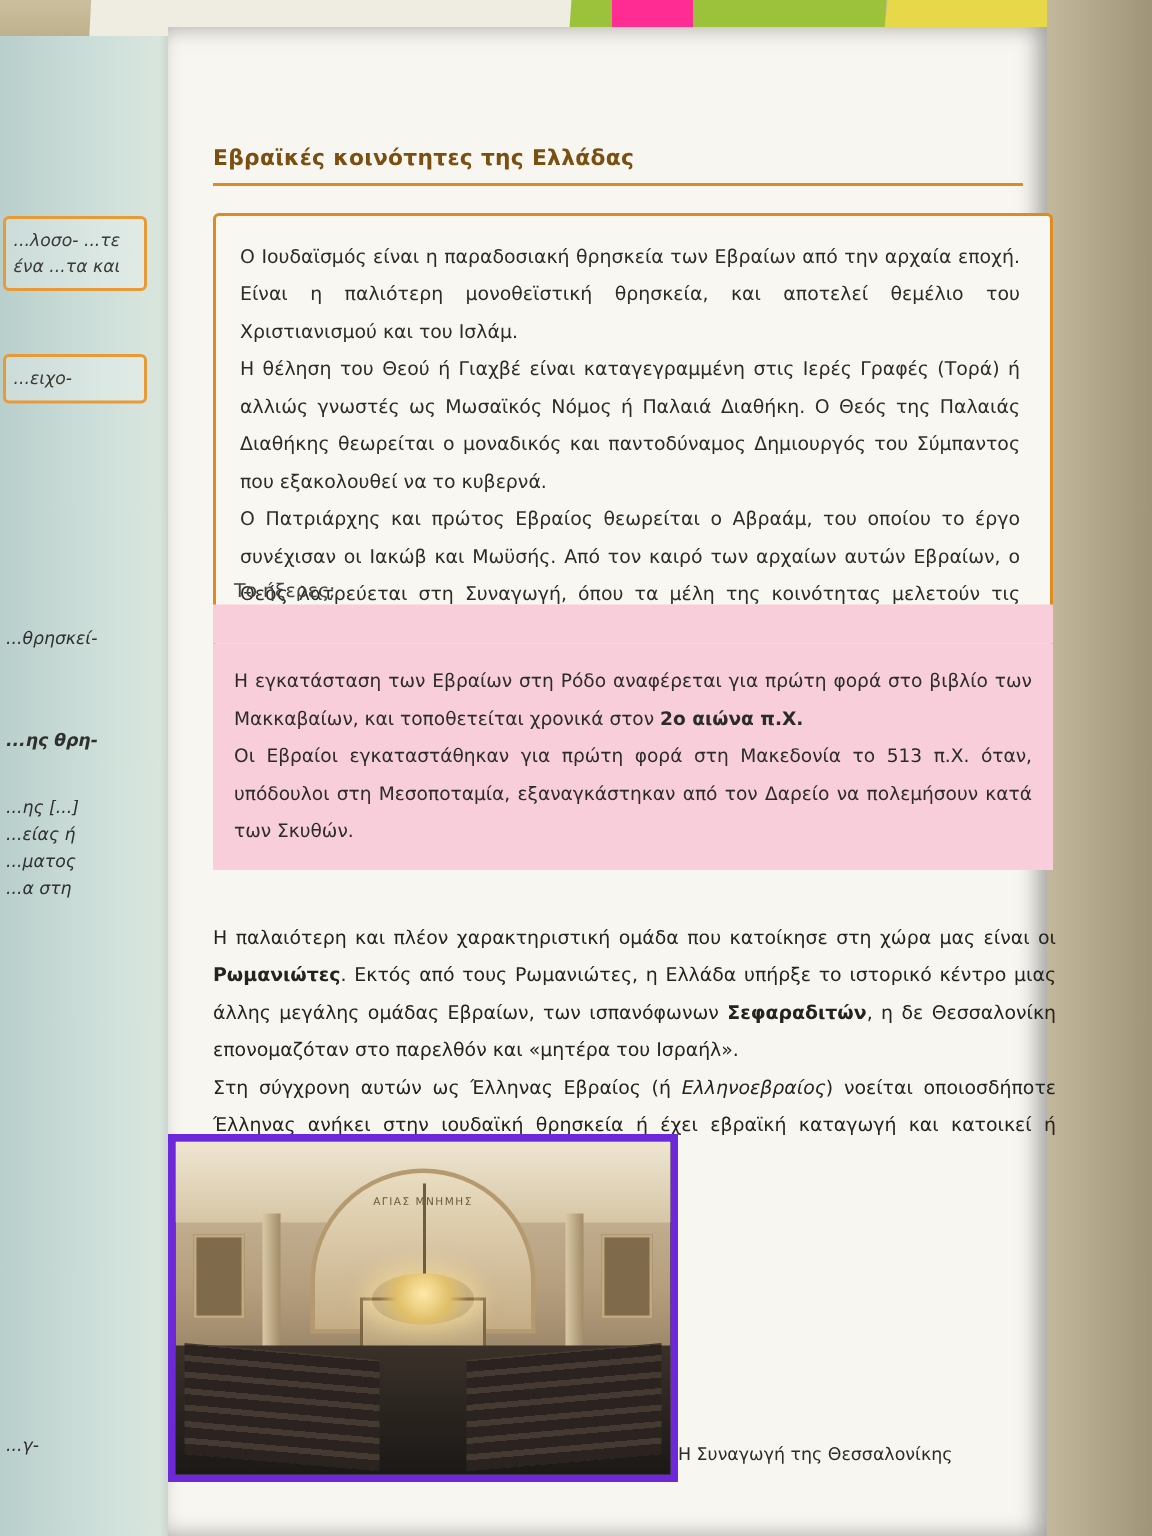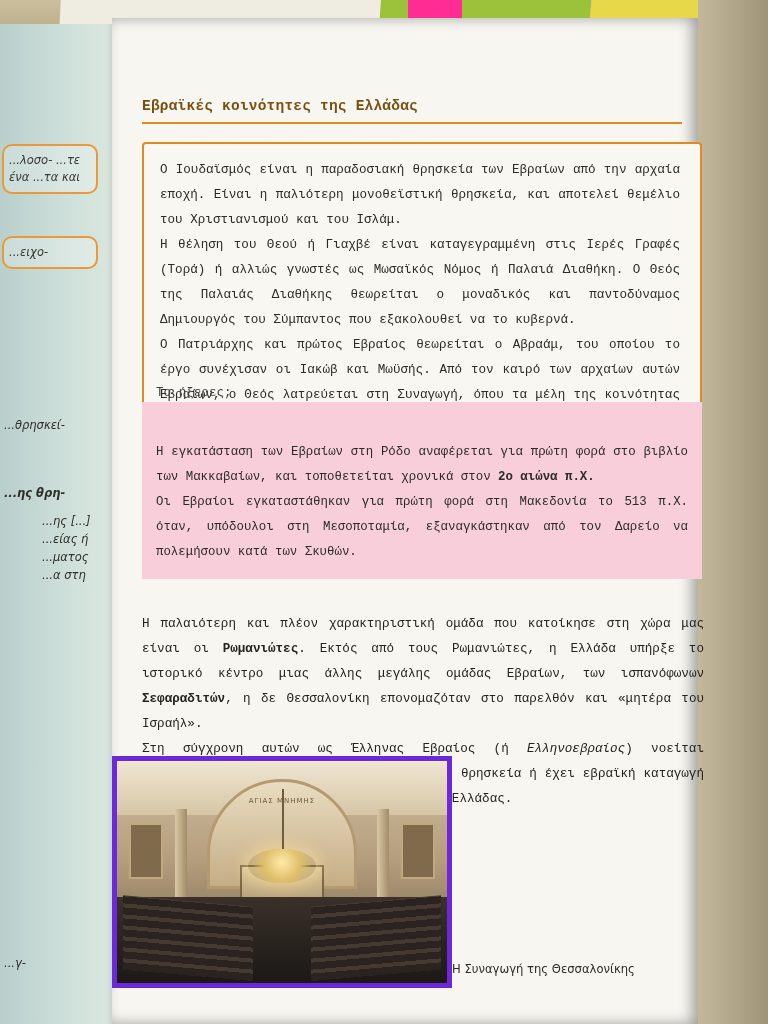--- a/index.html
+++ b/index.html
@@ -66,21 +66,21 @@
     content: "";
     position: absolute;
     right: 0; top: 0; width: 22px; height: 100%;
     background: linear-gradient(90deg, rgba(0,0,0,0) 0%, rgba(60,60,50,0.38) 100%);
   }
   .left-box {
     position: absolute;
     left: 2px;
     width: 96px;
     border: 2px solid #e79a37;
-    border-radius: 10px;
+    border-radius: 4px;
     background: rgba(255,255,255,0.25);
     color: #3a3a35;
     font-size: 11.5px;
     line-height: 17px;
     padding: 6px 5px;
     box-sizing: border-box;
     font-style: italic;
   }
   .left-text {
     position: absolute;
@@ -95,21 +95,21 @@
   
   .page {
     position: absolute;
     left: 112px; top: 18px;
     width: 586px; height: 1006px;
     background: #f7f6f1;
     box-shadow: -6px 0 14px rgba(0,0,0,0.35) inset;
   }
   .page-inner {
     position: absolute;
-    left: 18px; top: 0; right: 0; bottom: 0; font-family: Liberation Mono, monospace;
+    left: 18px; top: 0; right: 0; bottom: 0;
   }
 
   
   .title {
     position: absolute;
     left: 12px; top: 80px;
     width: 540px;
     font-size: 14.5px;
     font-weight: bold;
     color: #7a4f10;
@@ -278,21 +278,21 @@
   <div class="desk-right"></div>
   <div class="pink-tab"></div>
 
   <div class="left-page">
     <div class="left-box blur" style="top:120px;">...λοσο-
 ...τε ένα
 ...τα και</div>
     <div class="left-box blur" style="top:212px;">...ειχο-</div>
     <div class="left-text blur" style="top:392px;">...θρησκεί-</div>
     <div class="left-text blur" style="top:460px; font-weight:bold;">...ης θρη-</div>
-    <div class="left-text blur" style="top:488px; white-space:pre-line;margin-left:38px;">...ης [...]
+    <div class="left-text blur" style="top:505px; white-space:pre-line;">...ης [...]
 ...είας ή
 ...ματος
 ...α στη</div>
     <div class="left-text blur" style="top:930px;">...γ-</div>
   </div>
 
   <div class="page">
     <div class="page-inner">
 
       <div class="title">Εβραϊκές κοινότητες της Ελλάδας</div>

